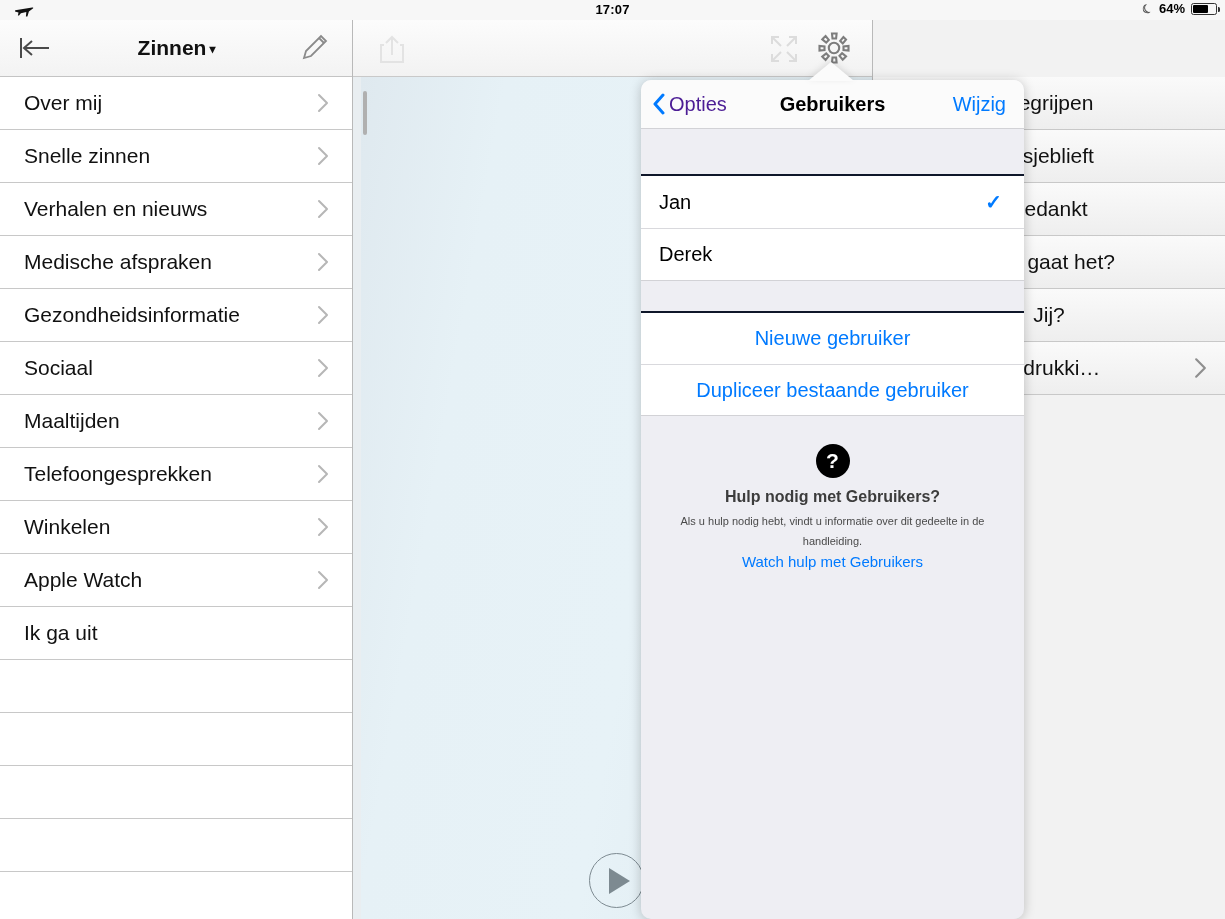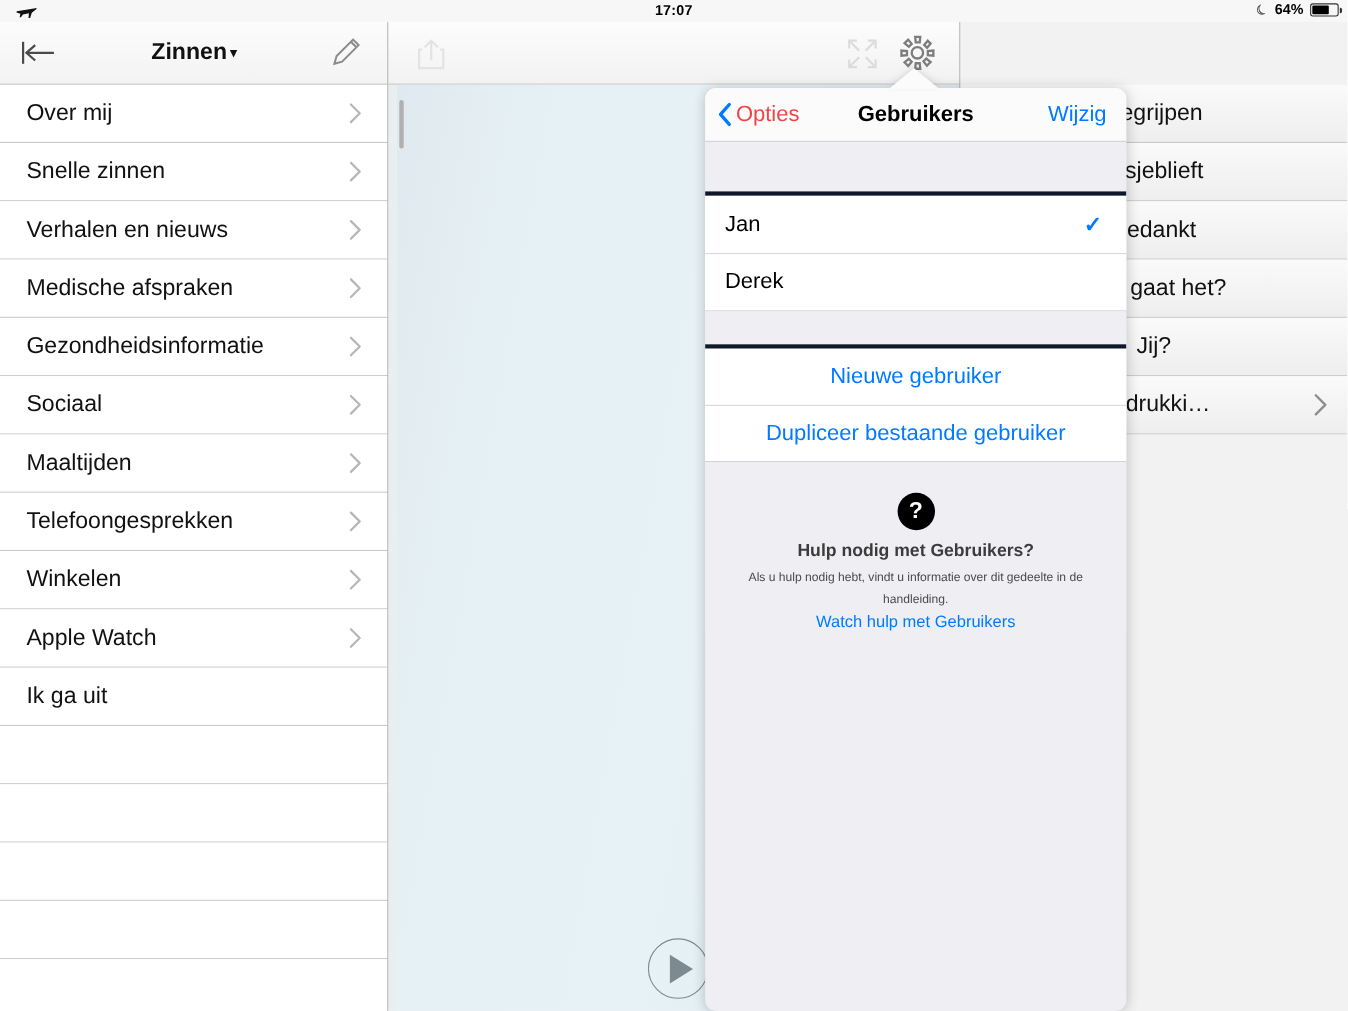--- a/index.html
+++ b/index.html
@@ -124,31 +124,31 @@
     border-left:23px solid transparent; border-right:23px solid transparent;
     border-bottom:19px solid #fbfbfb; z-index:31;
     filter:drop-shadow(0 -2px 3px rgba(0,0,0,0.10));
   }
   .pop-nav {
     position:relative; height:49px; background:#fbfbfb;
     border-bottom:1px solid #d2d2d6; display:flex; align-items:center;
   }
   .pop-back {
     position:absolute; left:12px; display:flex; align-items:center; gap:3px;
-    color:#ef4444; font-size:20px; cursor:pointer;
+    color:#4c1d95; font-size:20px; cursor:pointer;
   }
   .pop-title {
     position:absolute; left:0; width:100%; text-align:center;
     font-size:20px; font-weight:bold; color:#000;
   }
   .pop-action {
     position:absolute; right:18px; color:#007aff; font-size:20px; cursor:pointer;
   }
   .pop-gap { height:45px; background:#eeeef3; }
-  .pop-group { background:#fff; border-top:4px solid #0f172a; border-bottom:1px solid #d2d2d6; }
+  .pop-group { background:#fff; border-top:2px solid #0f172a; border-bottom:1px solid #d2d2d6; }
   .pop-row {
     position:relative; height:52px; display:flex; align-items:center; background:#fff; cursor:pointer;
   }
   .pop-row + .pop-row { border-top:1px solid #d9d9dd; }
   .pop-row .pr-label { font-size:20px; color:#000; padding-left:18px; }
   .pop-row .pr-check { position:absolute; right:22px; color:#007aff; font-size:20px; font-weight:bold; }
   .pop-action-row {
     height:51px; display:flex; align-items:center; justify-content:center;
     background:#fff; color:#007aff; font-size:20px; cursor:pointer;
   }

